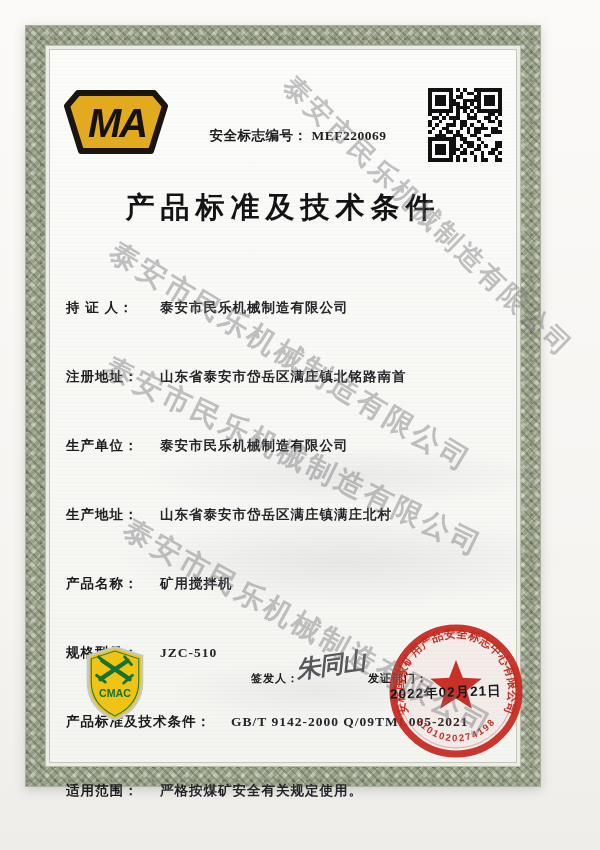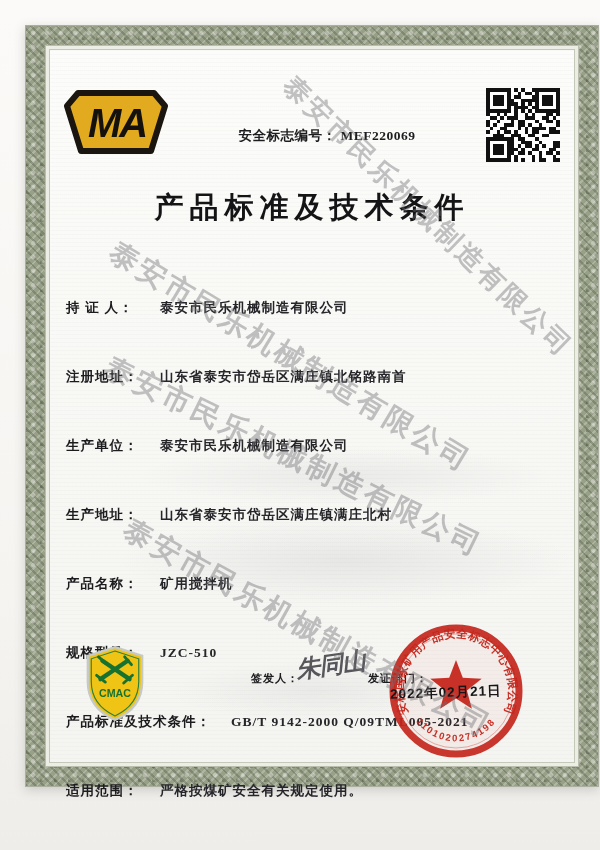--- a/index.html
+++ b/index.html
@@ -4,21 +4,21 @@
 <style>
   html,body{margin:0;padding:0;}
   body{
     width:600px;height:850px;overflow:hidden;position:relative;
     background:linear-gradient(180deg,#fbfaf8 0%,#f6f4f1 70%,#efedea 100%);
     font-family:"Liberation Sans",sans-serif;
   }
   .page{position:absolute;inset:0;}
   
   .certificate{
-    position:absolute;left:25px;top:25px;width:574px;height:762px;
+    position:absolute;left:25px;top:25px;width:516px;height:762px;
     box-sizing:border-box;
     background-color:#98a087;
     background-image:
       radial-gradient(circle at 7px 7px, rgba(255,255,255,.40) 1.5px, transparent 3px),
       radial-gradient(circle at 0px 14px, rgba(70,80,58,.45) 2px, transparent 4px),
       repeating-linear-gradient(45deg, rgba(60,70,50,.28) 0 2px, transparent 2px 6px),
       repeating-linear-gradient(-45deg, rgba(255,255,255,.22) 0 2px, transparent 2px 6px);
     background-size:14px 14px,14px 14px,auto,auto;
     border:1px solid #aab0a0;
     box-shadow:0 3px 10px rgba(90,90,80,.25);

